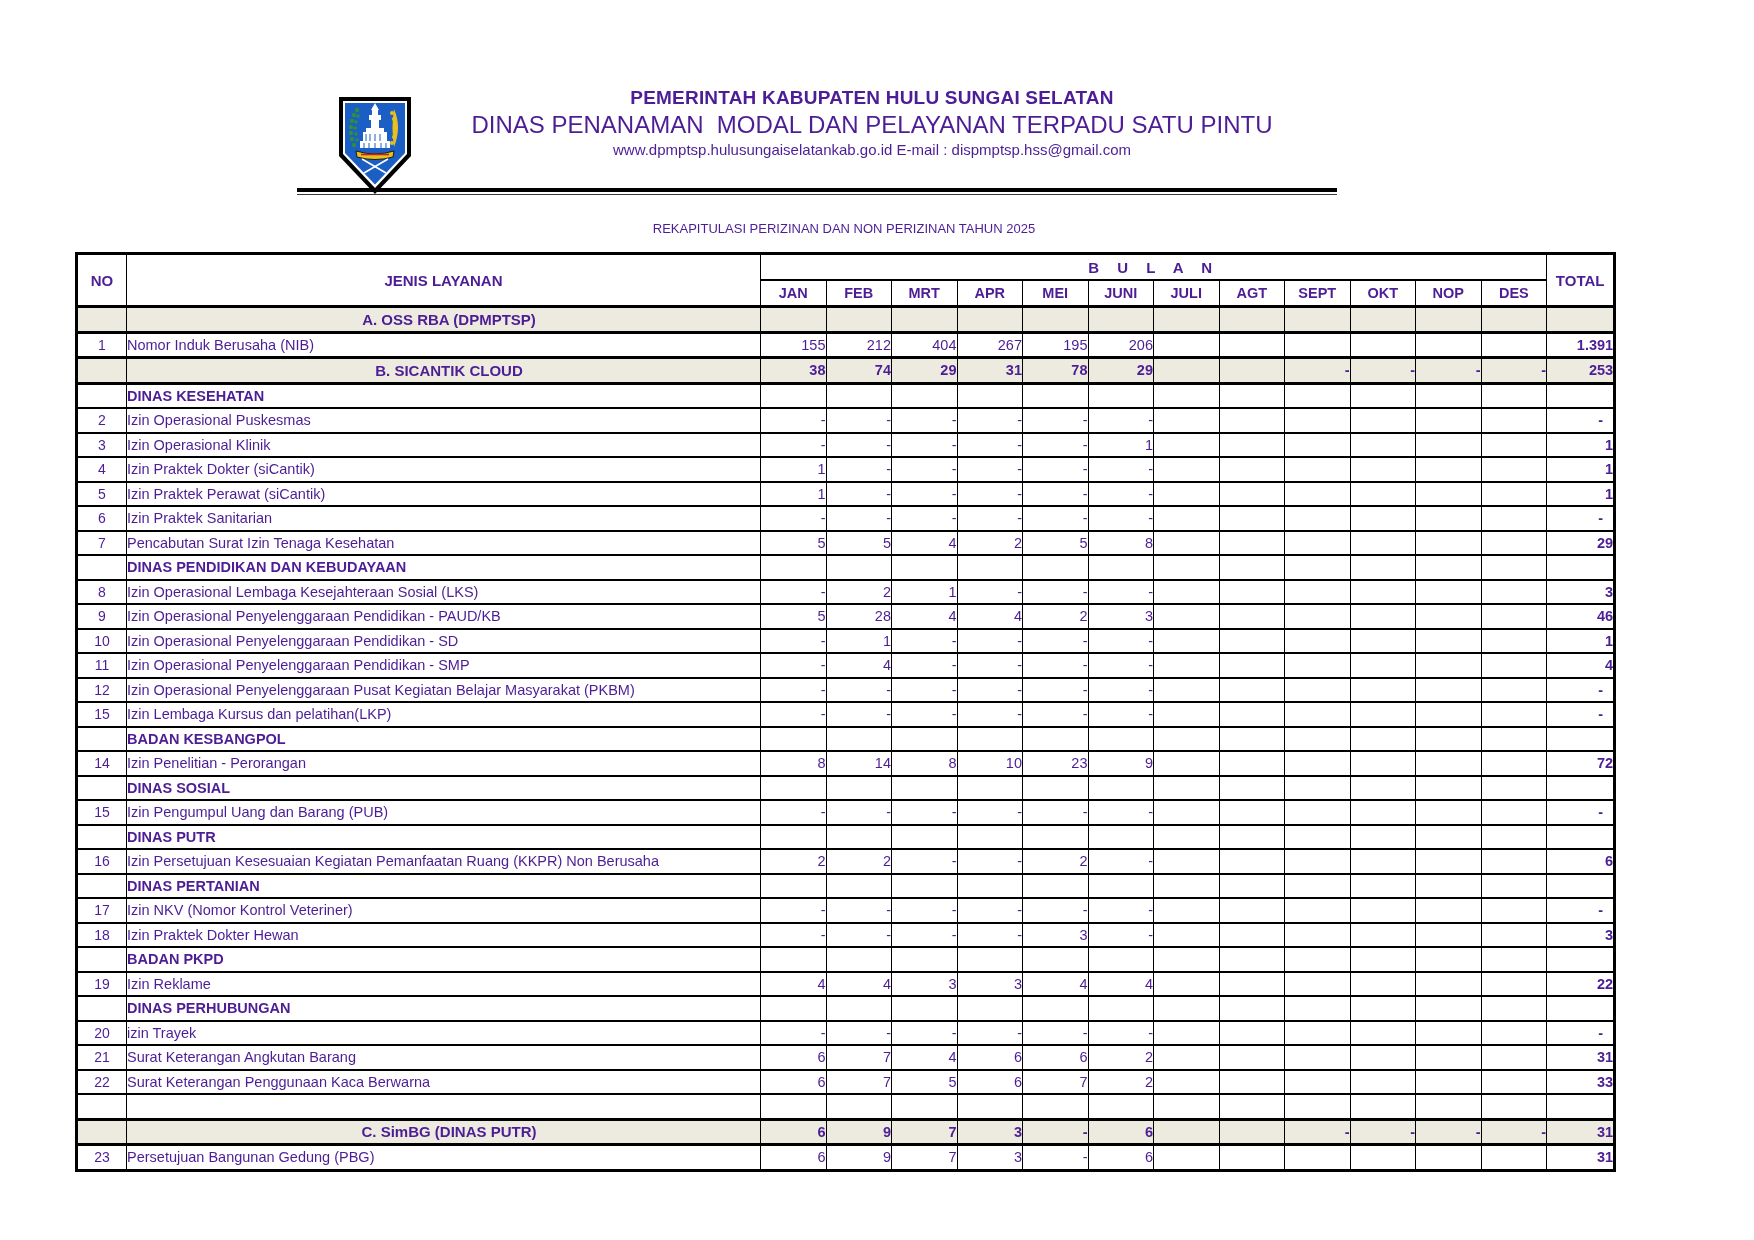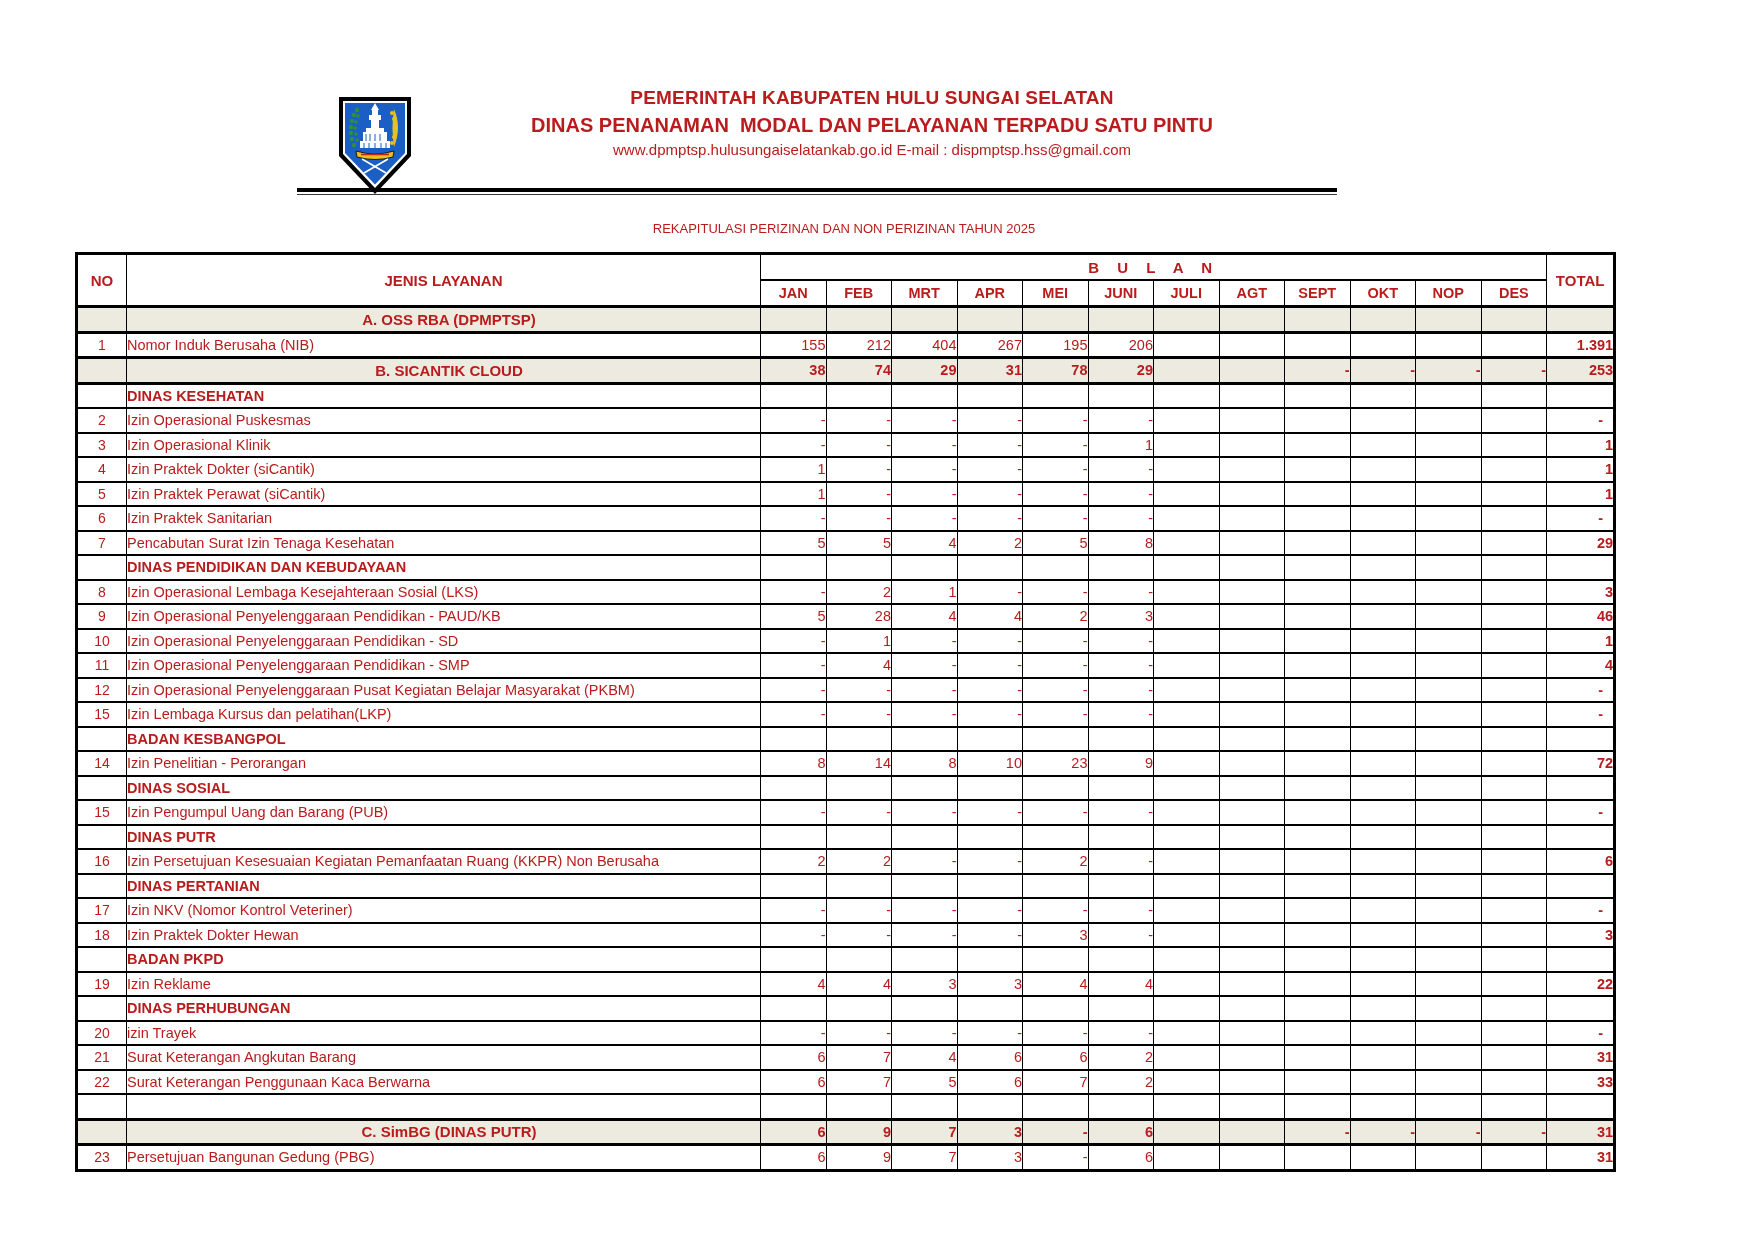--- a/index.html
+++ b/index.html
@@ -1,23 +1,23 @@
 <!DOCTYPE html>
 <html><head>
 <meta charset="utf-8">
 <style>
   html,body{margin:0;padding:0;background:#e8e8e8;}
   .sheet{position:relative;width:1754px;height:1240px;background:#ffffff;
-         font-family:"Liberation Sans",sans-serif;color:#b91c1c;overflow:hidden;}
+         font-family:"Liberation Sans",sans-serif;color:#4c1d95;overflow:hidden;}
 
   
   .logo{position:absolute;left:336px;top:95px;width:78px;height:102px;}
   .hdrblock{position:absolute;left:440px;top:86px;width:864px;text-align:center;}
   .hdr1{font-size:19px;font-weight:bold;letter-spacing:.2px;line-height:24px;}
-  .hdr2{font-size:20px;font-weight:bold;line-height:30px;white-space:pre;}
+  .hdr2{font-size:24px;font-weight:normal;line-height:30px;white-space:pre;}
   .hdr3{font-size:15px;line-height:20px;margin-top:3px;white-space:pre;}
   .hdr4{font-size:15px;line-height:20px;}
   .rule{position:absolute;left:297px;top:188px;width:1040px;height:2px;
         border-top:4px solid #000;border-bottom:1px solid #3a3a3a;}
 
   
   .doctitle{position:absolute;left:75px;top:221px;width:1538px;text-align:center;
             font-size:13px;font-weight:normal;}
 
   

